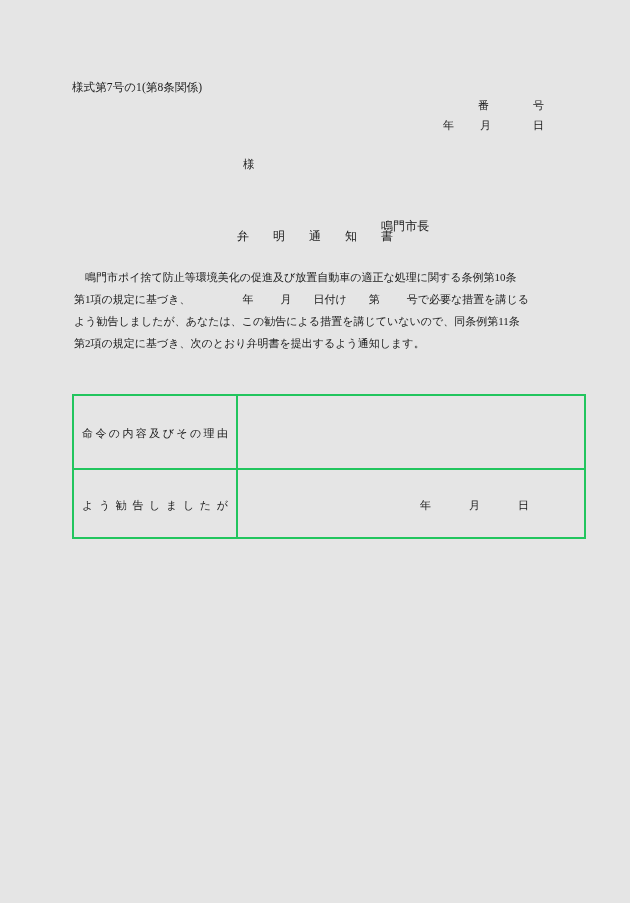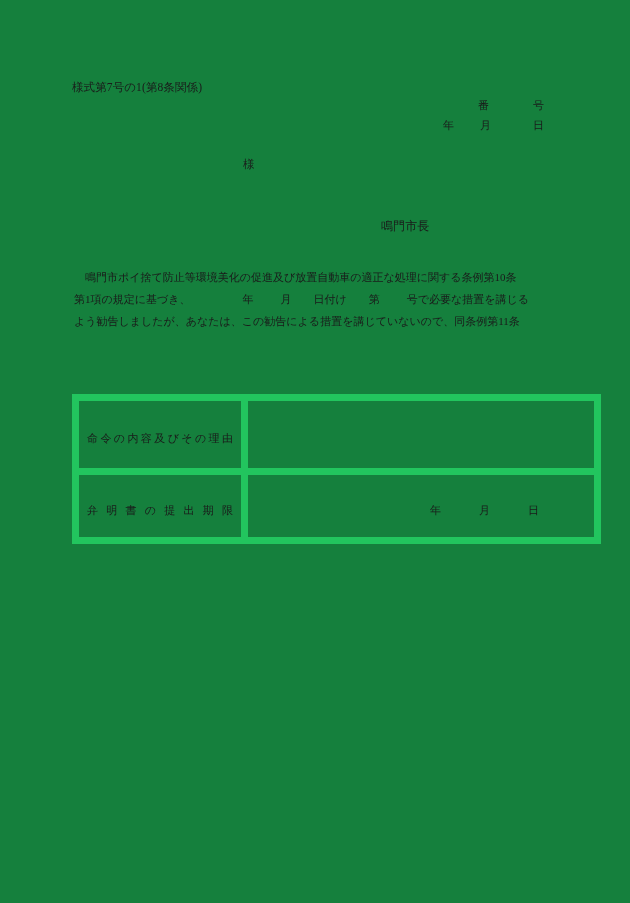--- a/index.html
+++ b/index.html
@@ -10,21 +10,21 @@
   }
   body {
     font-family: "Liberation Serif", "DejaVu Serif", serif;
     color: #1a1a1a;
     -webkit-font-smoothing: antialiased;
   }
   .page {
     position: relative;
     width: 630px;
     height: 903px;
-    background: #15803d;
+    background: #e5e5e5;
     overflow: hidden;
   }
 
   
   .t {
     position: absolute;
     white-space: pre;
     font-size: 11px;
     line-height: 18px;
     letter-spacing: 0.1px;
@@ -97,21 +97,21 @@
   
   .form-table {
     position: absolute;
     left: 72px;
     top: 394px;
     width: 478px;
     border-collapse: collapse;
     table-layout: fixed;
   }
   .form-table td {
-    border: 7px solid #22c55e;
+    border: 2px solid #22c55e;
     padding: 0;
     vertical-align: top;
     font-size: 11px;
   }
   .form-table td.label {
     width: 146px;
     padding: 0 8px;
   }
   .form-table td.value {
     width: 330px;
@@ -157,38 +157,40 @@
       <span class="slot" style="left:63px;">年</span>
       <span class="slot" style="left:100px;">月</span>
       <span class="slot" style="left:153px;">日</span>
     </span>
   </div>
 
   <div class="t addressee">様</div>
 
   <div class="t issuer">鳴門市長</div>
 
+  <div class="doc-title">弁　明　通　知　書</div>
 
   <div class="body-block">
     <p>　鳴門市ポイ捨て防止等環境美化の促進及び放置自動車の適正な処理に関する条例第10条</p>
     <p><span>第1項の規定に基づき、</span><span class="gap-s"></span><span>年</span><span class="gap-m"></span><span>月</span><span class="gap-l"></span><span>日付け</span><span class="gap-l"></span><span>第</span><span class="gap-m"></span><span>号で必要な措置を講じる</span></p>
     <p>よう勧告しましたが、あなたは、この勧告による措置を講じていないので、同条例第11条</p>
+    <p>第2項の規定に基づき、次のとおり弁明書を提出するよう通知します。</p>
   </div>
 
   <table class="form-table">
     <tbody>
       <tr class="r1">
         <td class="label">
           <span class="lbl-inner lbl-pad-1">命令の内容及びその理由</span>
         </td>
         <td class="value"></td>
       </tr>
       <tr class="r3">
         <td class="label">
-          <span class="lbl-inner lbl-pad-3">弁明書の提出期限</span>
+          <span class="lbl-inner lbl-pad-3">よう勧告しましたが</span>
         </td>
         <td class="value">
           <span class="val-date"><span>年</span><span class="gap-d"></span><span>月</span><span class="gap-d"></span><span>日</span></span>
         </td>
       </tr>
     </tbody>
   </table>
 
 </div>
 

